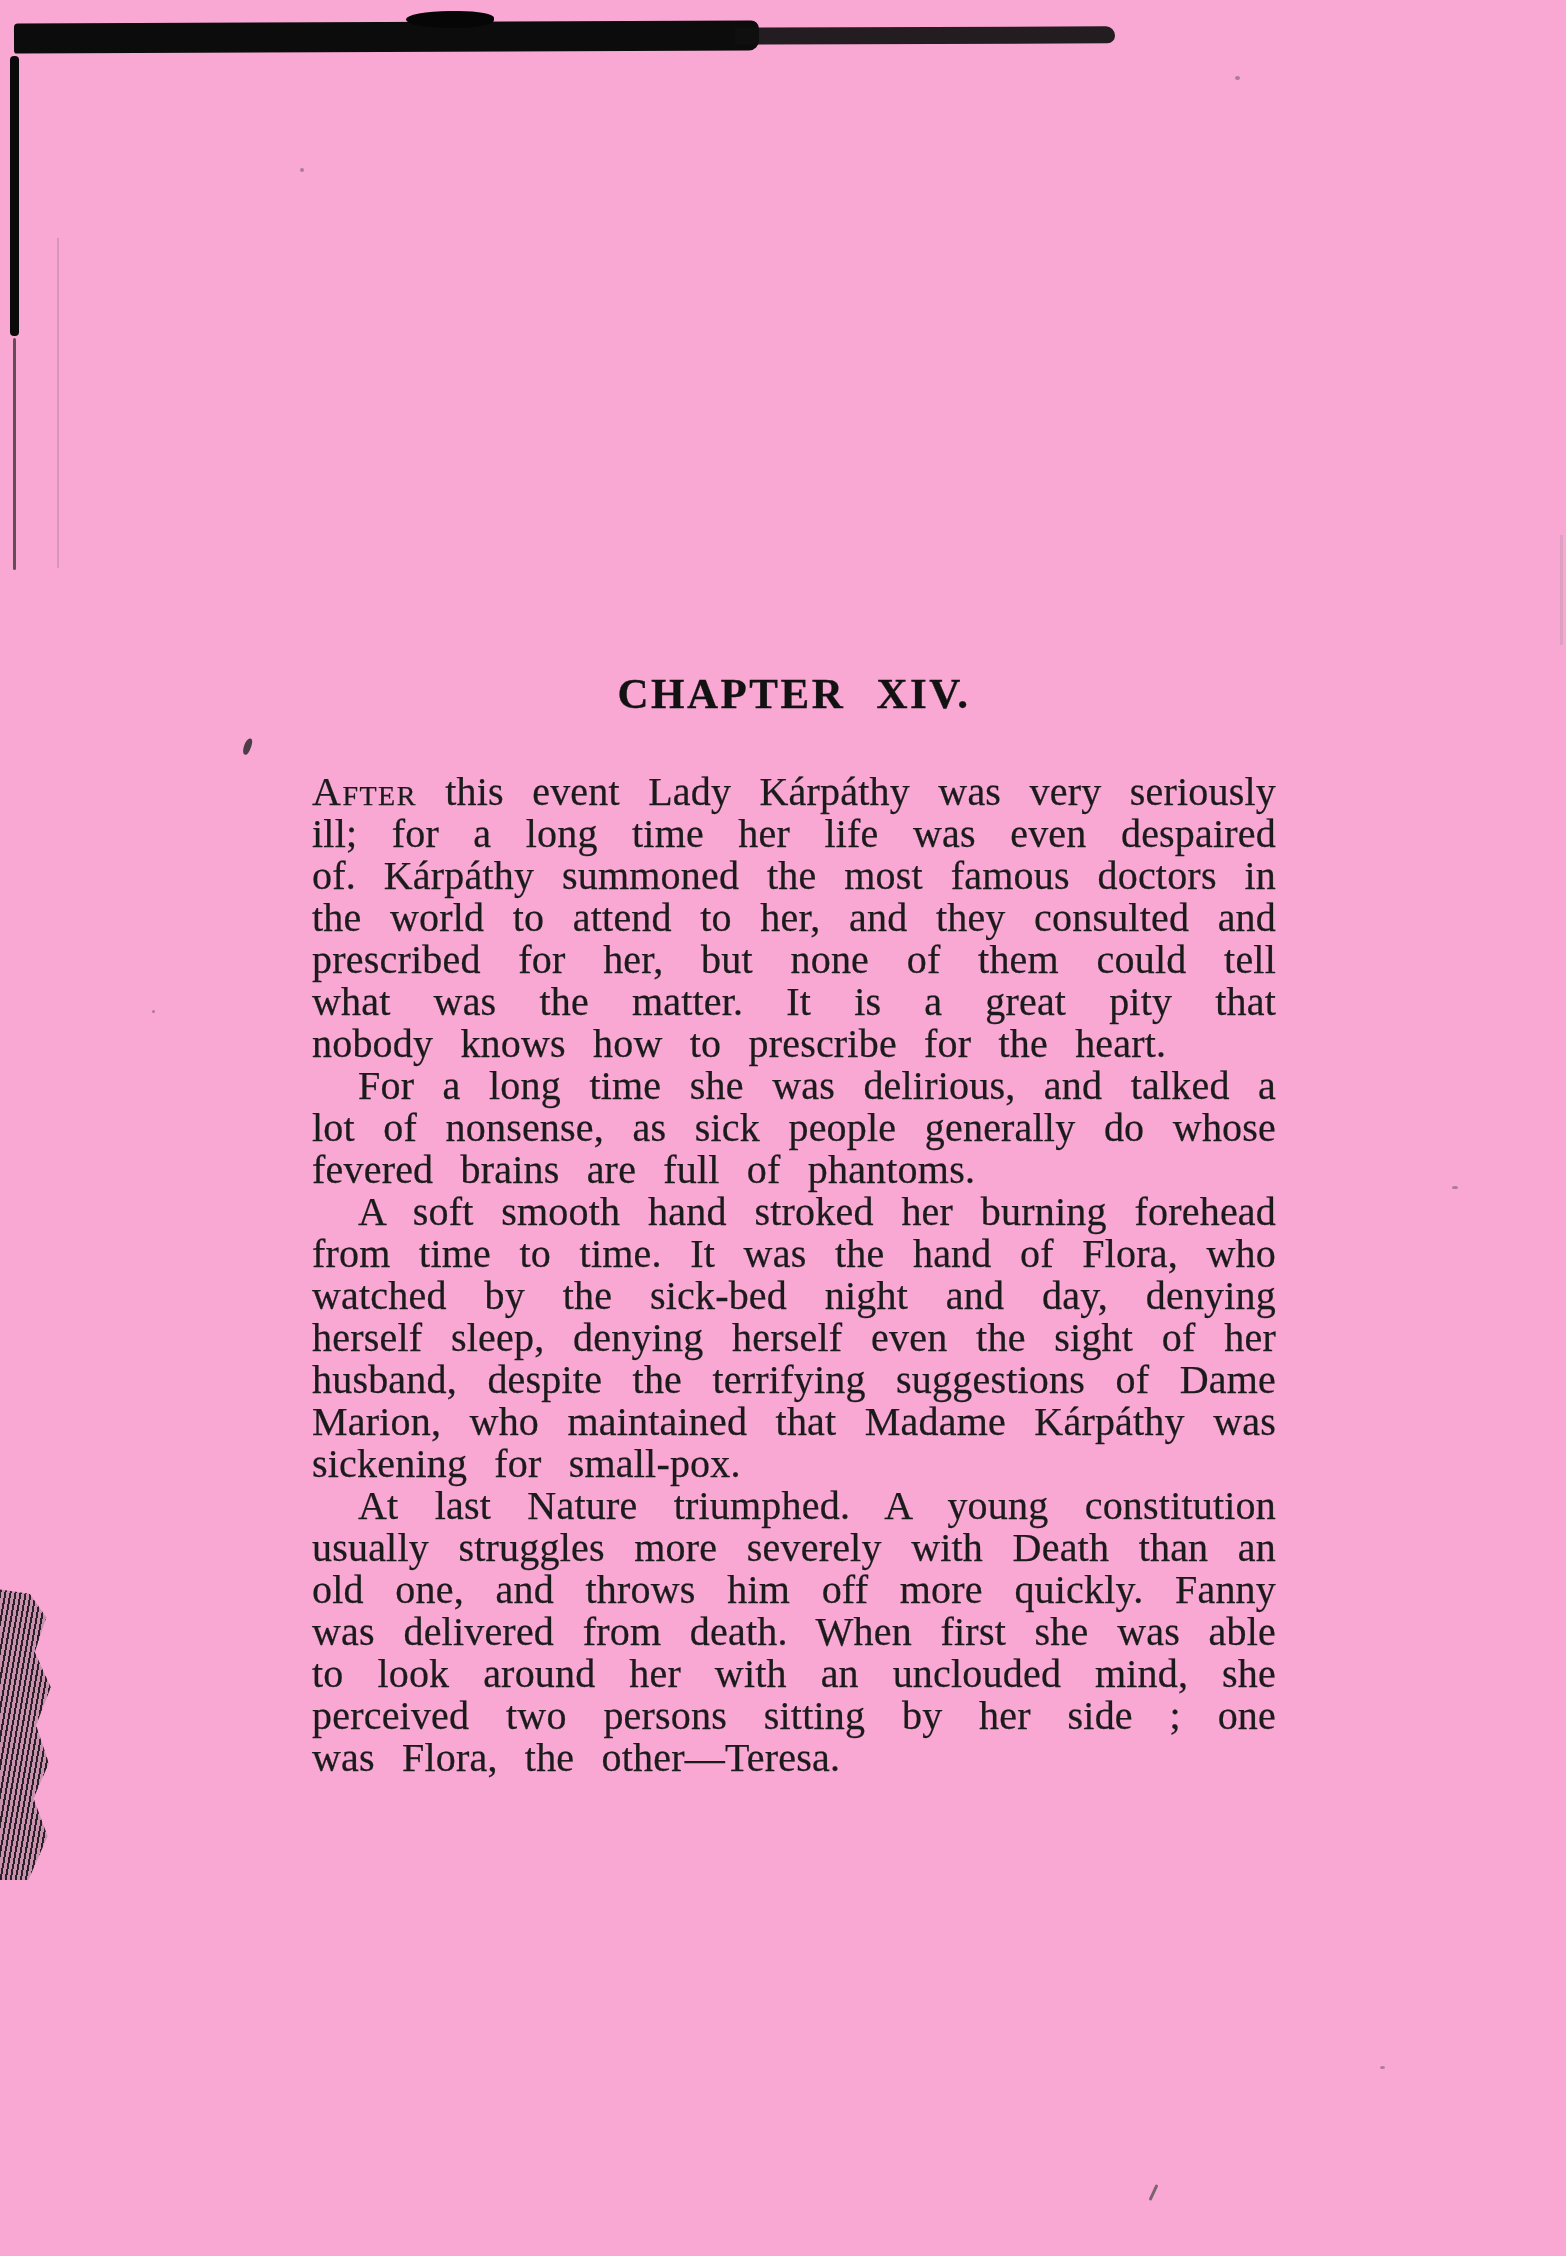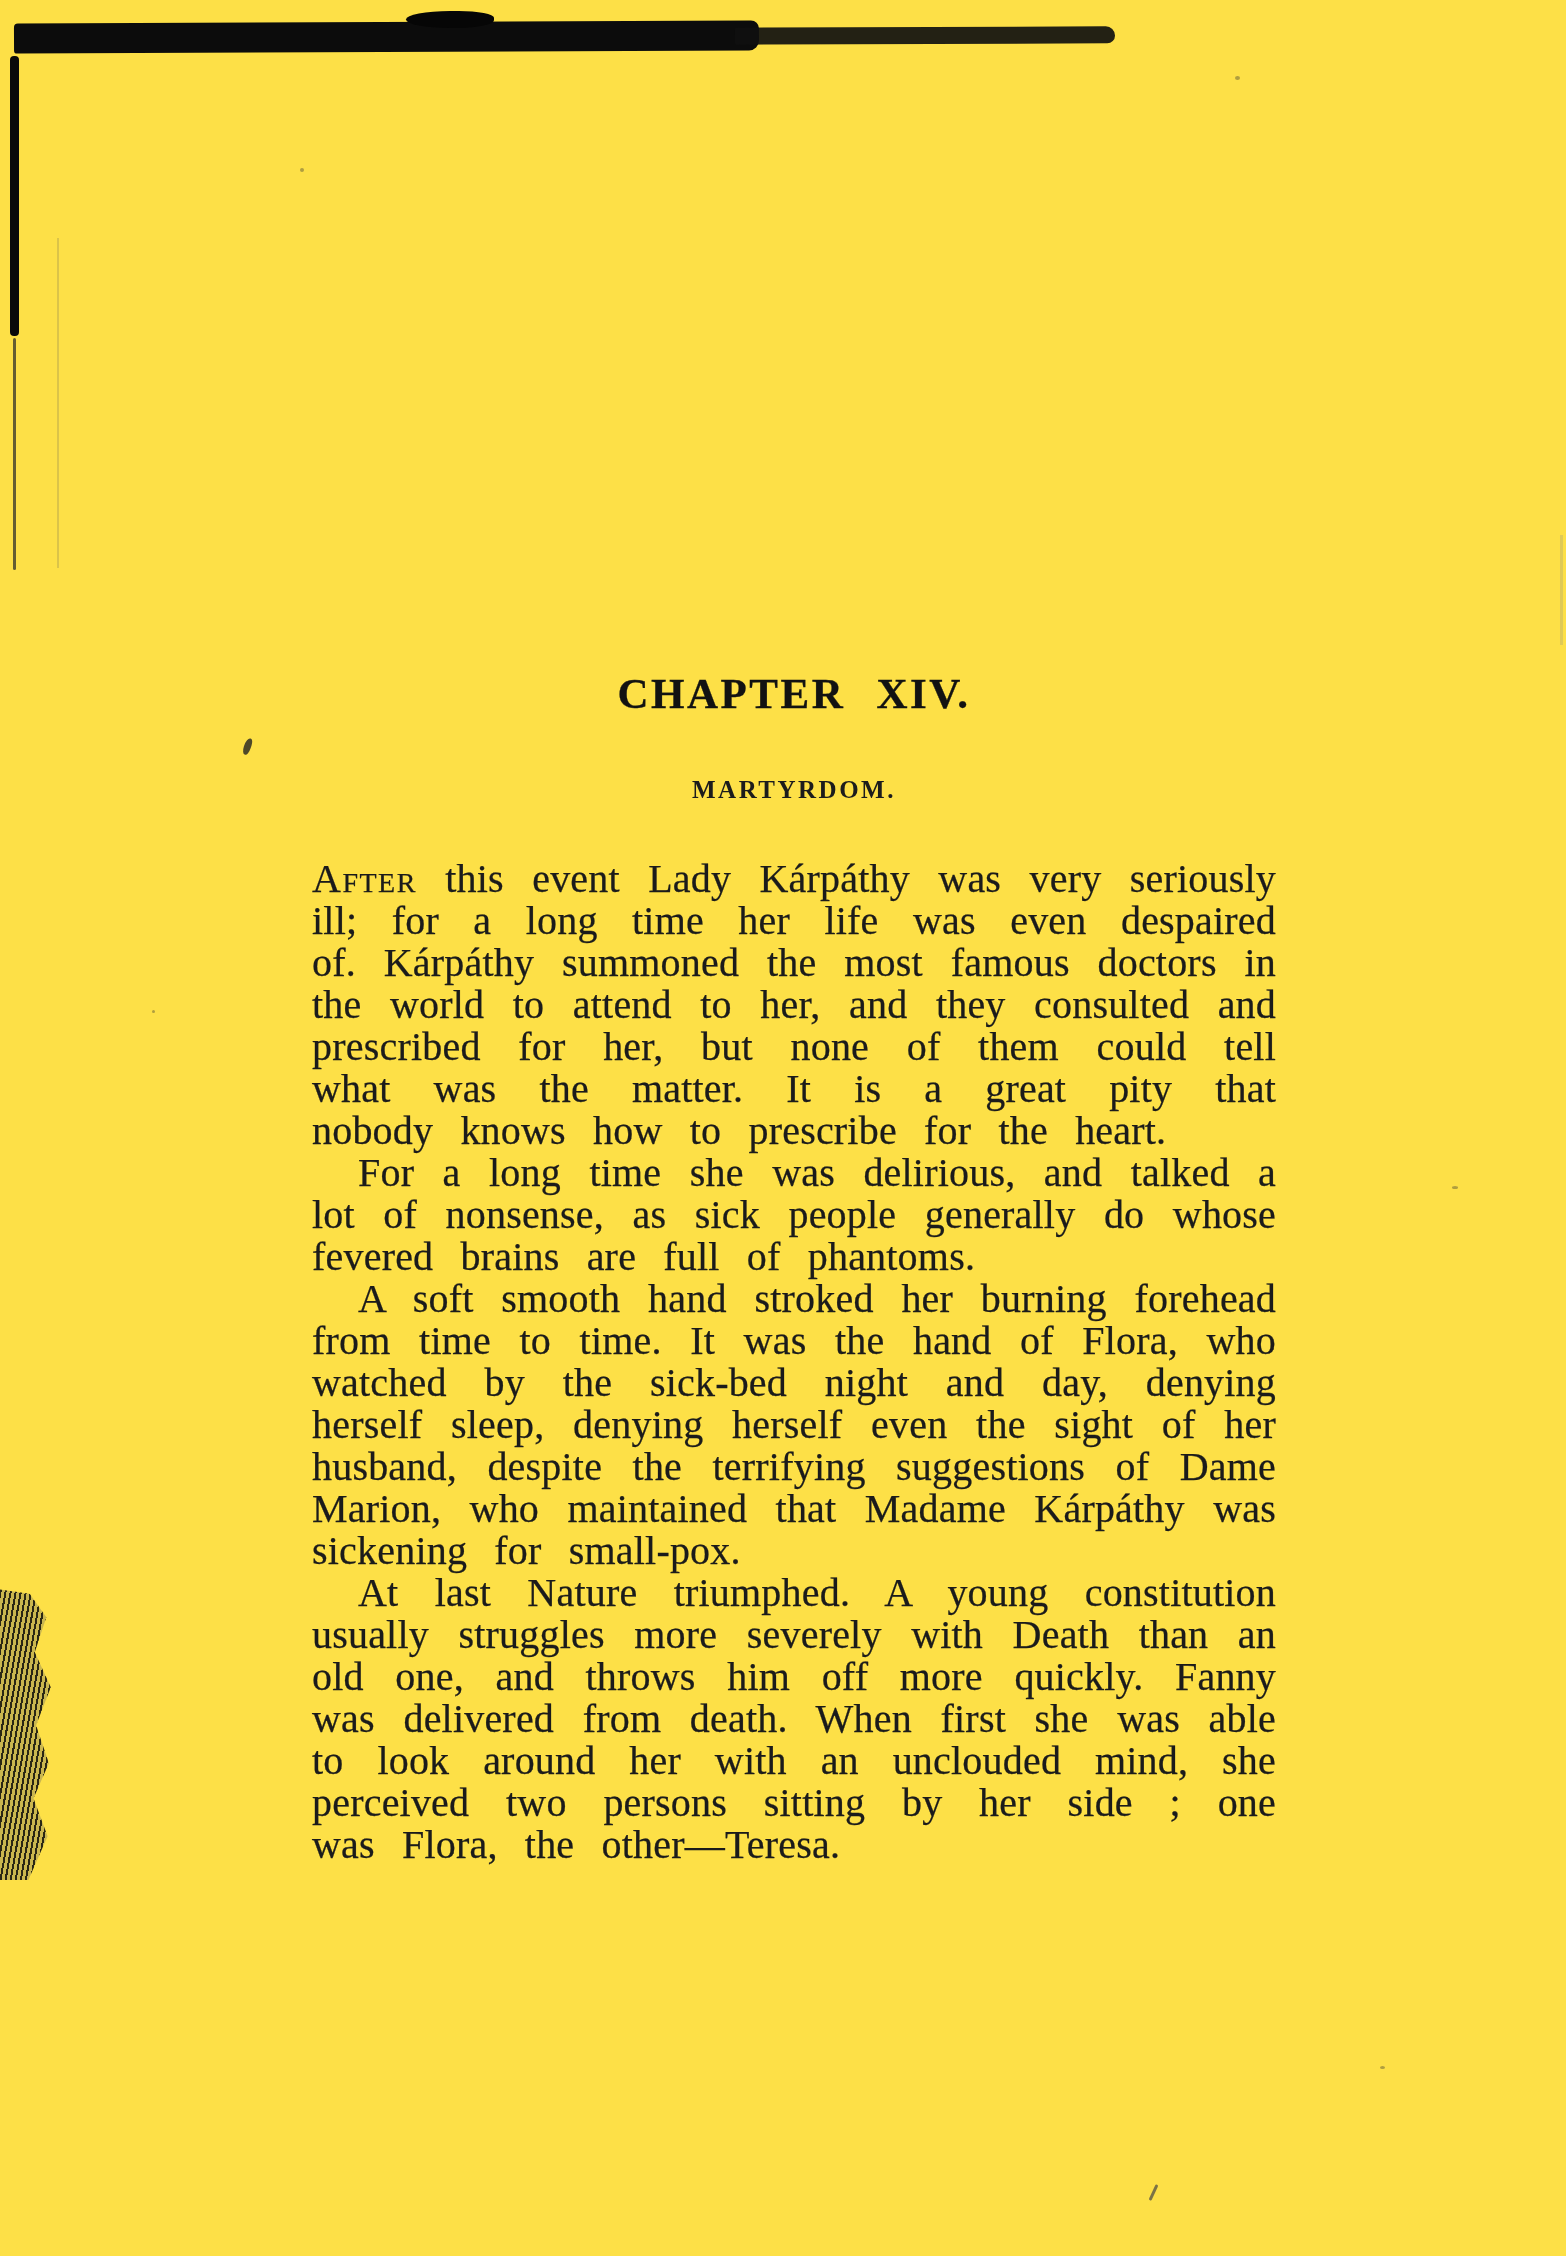--- a/index.html
+++ b/index.html
@@ -4,21 +4,21 @@
 <style>
   html, body { margin: 0; padding: 0; }
   body {
     width: 1566px; height: 2256px;
     position: relative;
     background: #e9e9e7;
     font-family: "Liberation Serif", "DejaVu Serif", serif;
   }
   .page {
     position: absolute; inset: 0;
-    background: #fde047;
+    background: #f9a8d4;
     overflow: hidden;
     color: #1b1b1b;
   }
 
   
   .text-block {
     position: absolute;
     left: 312px; top: 672px; width: 964px;
   }
   h1.chapter {
@@ -127,21 +127,20 @@
   <div class="artifact right-edge-line"></div>
   <div class="speck" style="left:1235px; top:76px; width:5px; height:4px;"></div>
   <div class="speck" style="left:300px; top:168px; width:4px; height:4px;"></div>
   <div class="speck" style="left:1452px; top:1186px; width:6px; height:3px;"></div>
   <div class="speck" style="left:152px; top:1010px; width:3px; height:3px;"></div>
   <div class="speck" style="left:1380px; top:2066px; width:5px; height:3px;"></div>
 
   <main class="text-block">
     <h1 class="chapter">CHAPTER XIV.</h1>
 
-    <h2 class="section">MARTYRDOM.</h2>
 
     <div class="body-text">
       <p class="para"><span class="lead">After</span><span> this event Lady Kárpáthy was very seriously ill; for a long time her life was even despaired of. Kárpáthy summoned the most famous doctors in the world to attend to her, and they consulted and prescribed for her, but none of them could tell what was the matter. It is a great pity that nobody knows how to prescribe for the heart.</span></p>
 
       <p class="para indent">For a long time she was delirious, and talked a lot of nonsense, as sick people generally do whose fevered brains are full of phantoms.</p>
 
       <p class="para indent">A soft smooth hand stroked her burning forehead from time to time. It was the hand of Flora, who watched by the sick-bed night and day, denying herself sleep, denying herself even the sight of her husband, despite the terrifying suggestions of Dame Marion, who maintained that Madame Kárpáthy was sickening for small-pox.</p>
 
 
       <p class="para indent">At last Nature triumphed. A young constitution usually struggles more severely with Death than an old one, and throws him off more quickly. Fanny was delivered from death. When first she was able to look around her with an unclouded mind, she perceived two persons sitting by her side ; one was Flora, the other—Teresa.</p>

